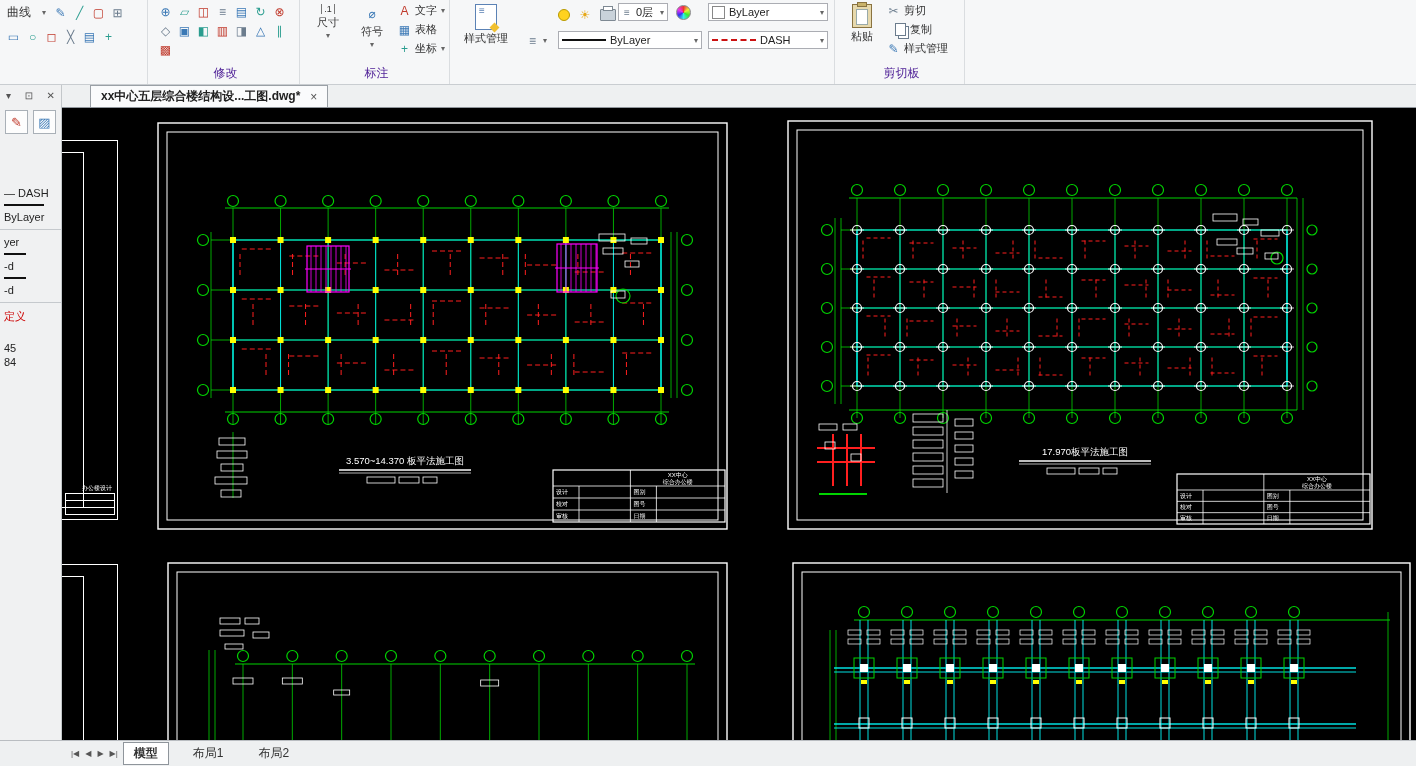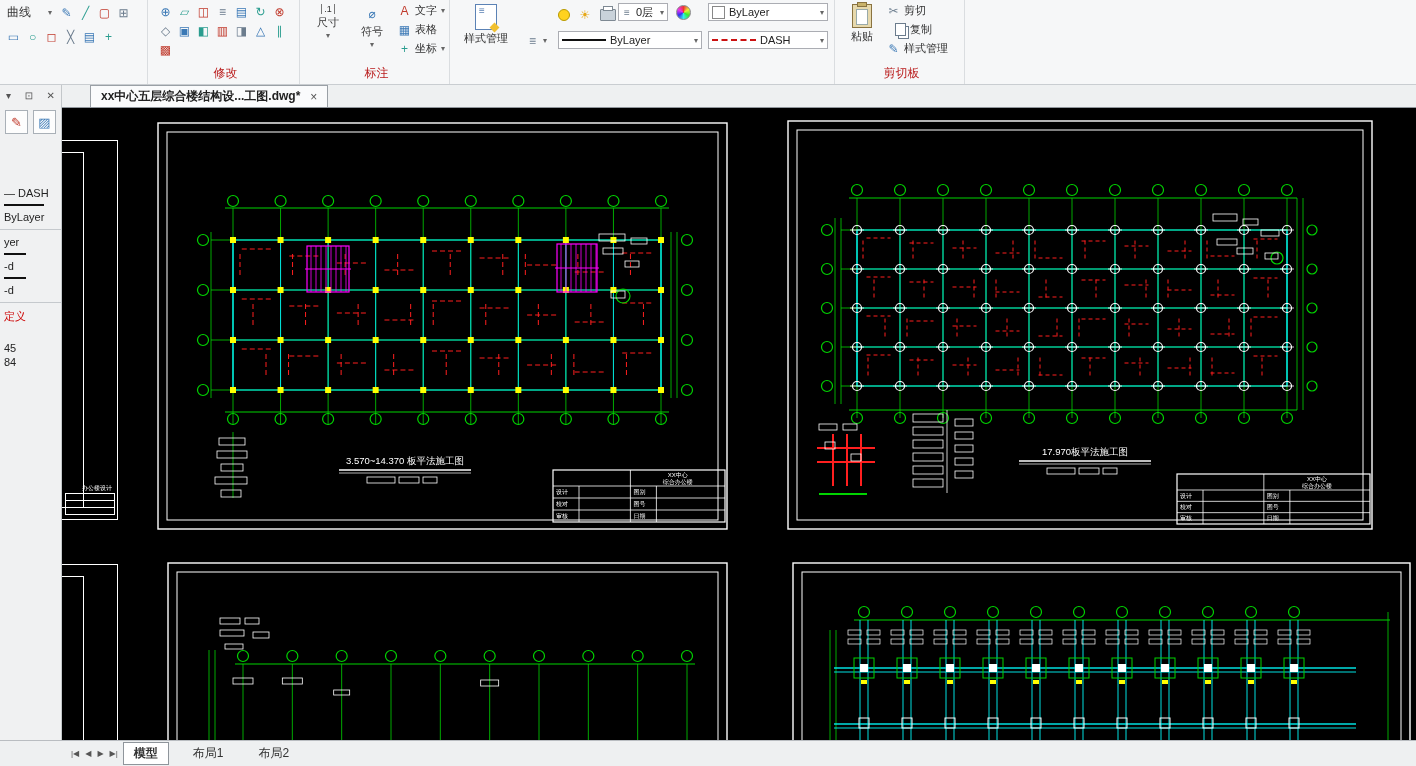--- a/index.html
+++ b/index.html
@@ -3,26 +3,26 @@
 <meta charset="utf-8">
 <style>
   html,body{margin:0;padding:0;}
   body{width:1416px;height:766px;overflow:hidden;background:#000;
        font-family:"Liberation Sans",sans-serif;position:relative;}
 
   
   #ribbon{position:absolute;left:0;top:0;width:1416px;height:85px;background:#f6f7f8;
           border-bottom:1px solid #c9cdd1;box-sizing:border-box;z-index:5;}
   .rgroup{position:absolute;top:0;height:84px;border-right:1px solid #dadde0;box-sizing:border-box;}
-  .rlabel{position:absolute;bottom:2px;left:4px;right:0;text-align:center;font-size:12px;color:#b91c1c;}
+  .rlabel{position:absolute;bottom:2px;left:4px;right:0;text-align:center;font-size:12px;color:#4c1d95;}
   .ic{display:inline-flex;align-items:center;justify-content:center;width:19px;height:19px;
       font-size:12px;color:#4a5a6a;cursor:default;}
   .ic.c0{color:#3a78b5}.ic.c1{color:#2a9d8f}.ic.c2{color:#c0392b}.ic.c3{color:#6b7c8d}
   .rrow{position:absolute;display:flex;align-items:center;gap:2px;}
-  .combo-sm{display:flex;align-items:center;gap:17px;font-size:12px;color:#333;padding:0 3px;height:19px;}
+  .combo-sm{display:flex;align-items:center;gap:11px;font-size:12px;color:#333;padding:0 3px;height:19px;}
   .caret{font-size:8px;color:#666;}
   .combo{position:absolute;display:flex;align-items:center;gap:4px;height:18px;background:#fff;
          border:1px solid #abadb3;font-size:11px;color:#222;padding:0 3px;box-sizing:border-box;}
   .combo .caret{margin-left:auto;}
   .sw{width:11px;height:11px;background:#fff;border:1px solid #888;}
   .lp{width:44px;border-top:2px solid #111;}
   .lpd{width:44px;border-top:2px dashed #cc1111;}
   .bigbtn{position:absolute;display:flex;flex-direction:column;align-items:center;gap:1px;
           font-size:11px;color:#333;cursor:default;}
   .srow{position:absolute;display:flex;align-items:center;gap:4px;font-size:11px;color:#333;height:17px;}

